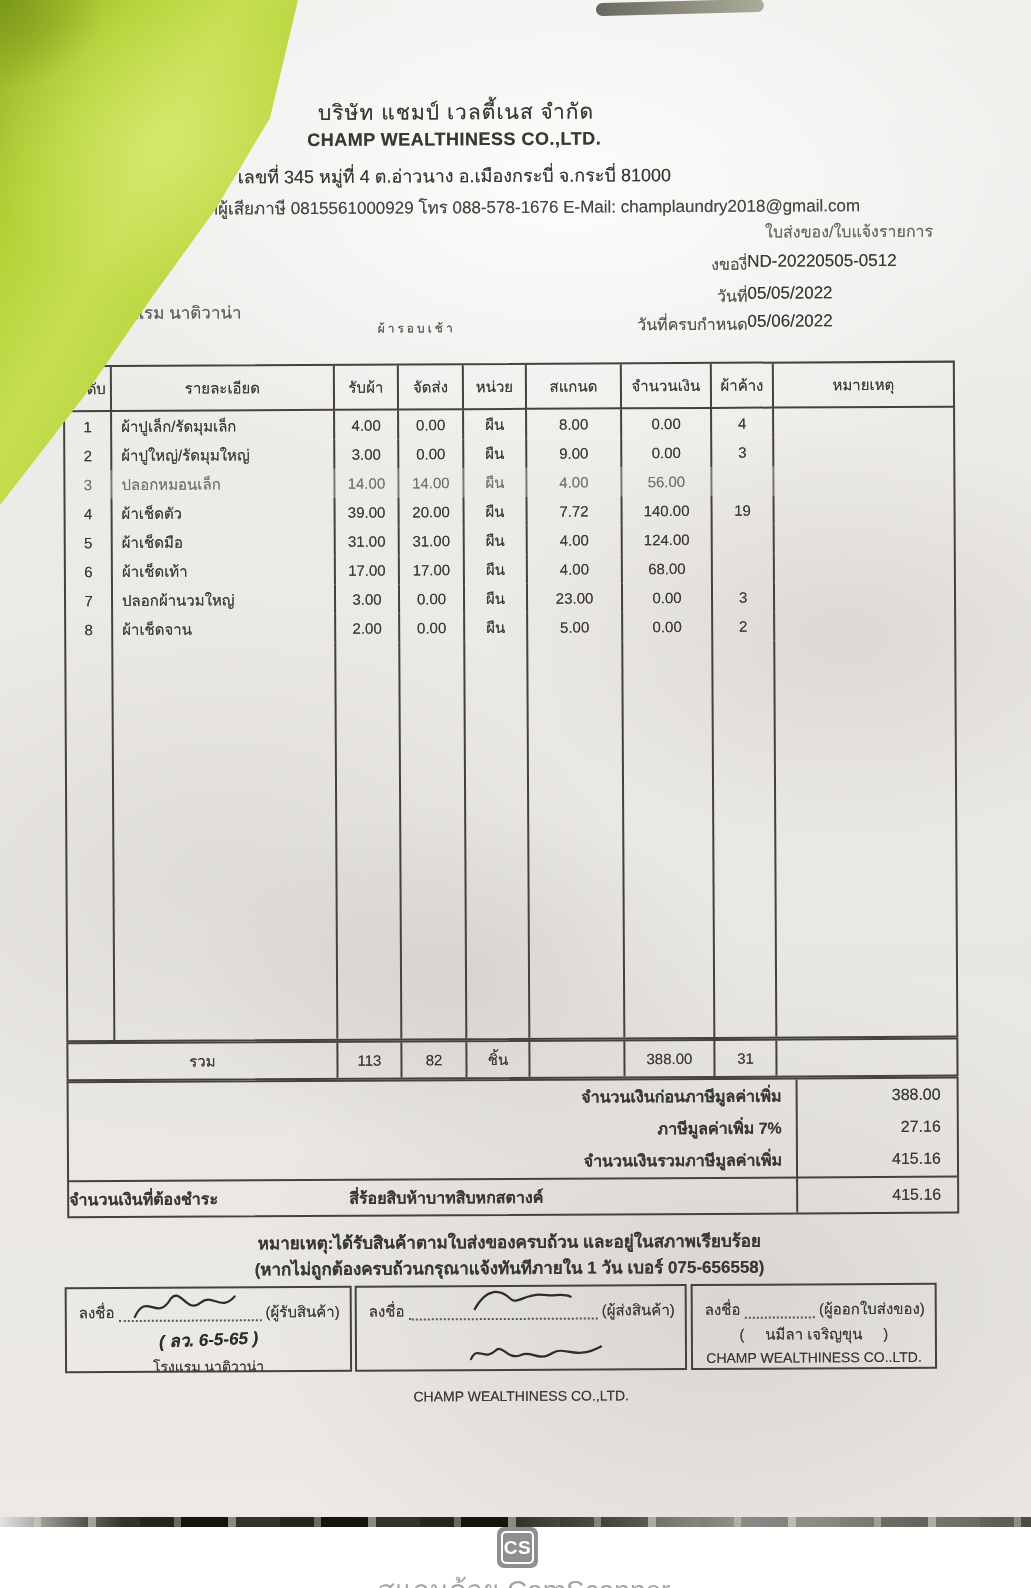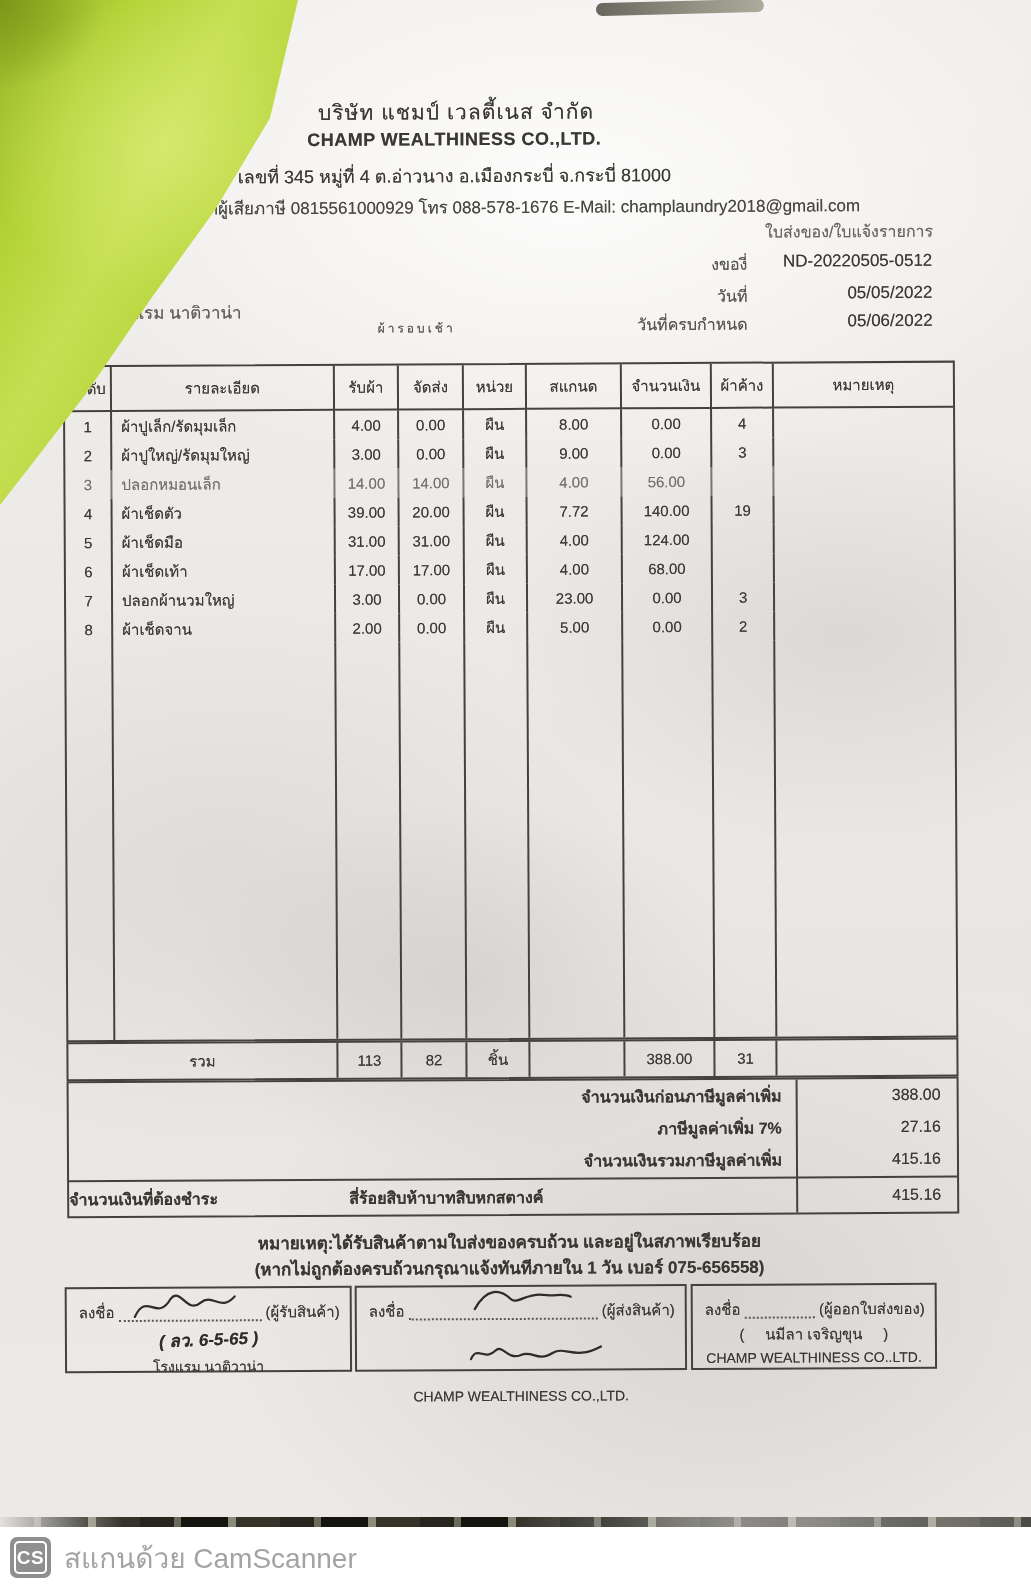--- a/index.html
+++ b/index.html
@@ -39,21 +39,21 @@
   .hdr{position:absolute;left:0;top:0;width:1031px;text-align:center;z-index:10;}
   .hdr-th{position:absolute;left:0;top:95px;width:100%;font-size:21px;letter-spacing:1px;transform:translateX(-58px);}
   .hdr-en{position:absolute;left:0;top:129px;width:100%;font-size:18px;font-weight:bold;letter-spacing:.5px;transform:translateX(-60px);}
   .hdr-addr{position:absolute;left:0;top:161px;width:100%;font-size:18px;transform:translateX(-60px);}
   .hdr-tax{position:absolute;left:0;top:193px;width:100%;font-size:17px;transform:translateX(5px);opacity:.92;}
 
   
   .doc-type{position:absolute;right:97px;top:221px;font-size:16px;opacity:.75;z-index:10;}
   .meta-row{position:absolute;right:98px;width:330px;display:flex;font-size:16px;z-index:10;}
   .meta-row .ml{flex:1;text-align:right;opacity:.85;}
-  .meta-row .mv{width:185px;text-align:right;font-size:17px;}
+  .meta-row .mv{width:185px;text-align:left;font-size:17px;}
   .m1{top:253px;} .m2{top:285px;} .m3{top:313px;}
 
   .customer{position:absolute;left:107px;top:297px;font-size:17px;opacity:.8;z-index:10;}
   .batch{position:absolute;left:378px;top:318px;font-size:12px;letter-spacing:3px;opacity:.85;z-index:10;}
 
   
   .tbl{position:absolute;left:63px;top:363px;width:892px;height:677px;border:2px solid var(--bd);
     display:grid;grid-template-columns:47px 223px 64px 65px 63px 95px 90px 62px 1fr;
     grid-template-rows:45px repeat(8,29px) 1fr;z-index:10;background:transparent;}
   .tr{display:contents;}
@@ -93,21 +93,21 @@
   .sigr2{text-align:center;font-size:15px;margin-top:1px;white-space:pre;}
   .sigr3{text-align:center;font-size:14px;margin-top:3px;}
   .hand{font-style:italic;font-weight:700;color:#2e2c29;display:inline-block;transform:rotate(-2deg);font-size:17px;}
   .scribble{position:absolute;pointer-events:none;}
 
   
   .cam-edge{position:absolute;left:0;top:1517px;width:100%;height:10px;z-index:20;
     background:
       linear-gradient(90deg, rgba(238,236,233,.95), rgba(238,236,233,0) 12%, rgba(238,236,233,0) 50%, rgba(238,236,233,.55) 72%, rgba(238,236,233,.25) 100%),
       repeating-linear-gradient(90deg,#26261f 0 34px,#6a6a5c 34px 41px,#15150f 41px 88px,#8b8b7a 88px 96px,#33332a 96px 140px);}
-  .cam-bar{position:absolute;left:0;top:1527px;width:100%;height:61px;background:#ffffff;display:flex;align-items:center;padding-left:10px;z-index:20;}
+  .cam-bar{position:absolute;left:0;top:1527px;width:100%;height:61px;background:#ffffff;display:flex;align-items:center;padding-left:4px;z-index:20;flex-direction:column;}
   .cs-icon{width:41px;height:41px;background:#8f8f8f;border-radius:7px;position:relative;display:flex;align-items:center;justify-content:center;flex:0 0 41px;}
   .cs-inner{position:absolute;inset:4px;border:2px solid #ffffff;border-radius:5px;}
   .cs-letters{font-size:19px;color:#ffffff;font-weight:bold;letter-spacing:.5px;position:relative;}
   .cam-text{margin-left:13px;font-size:28px;color:#a3a3a3;}
 </style>
 </head>
 <body>
 
 <div class="page">
   <div class="doc">

